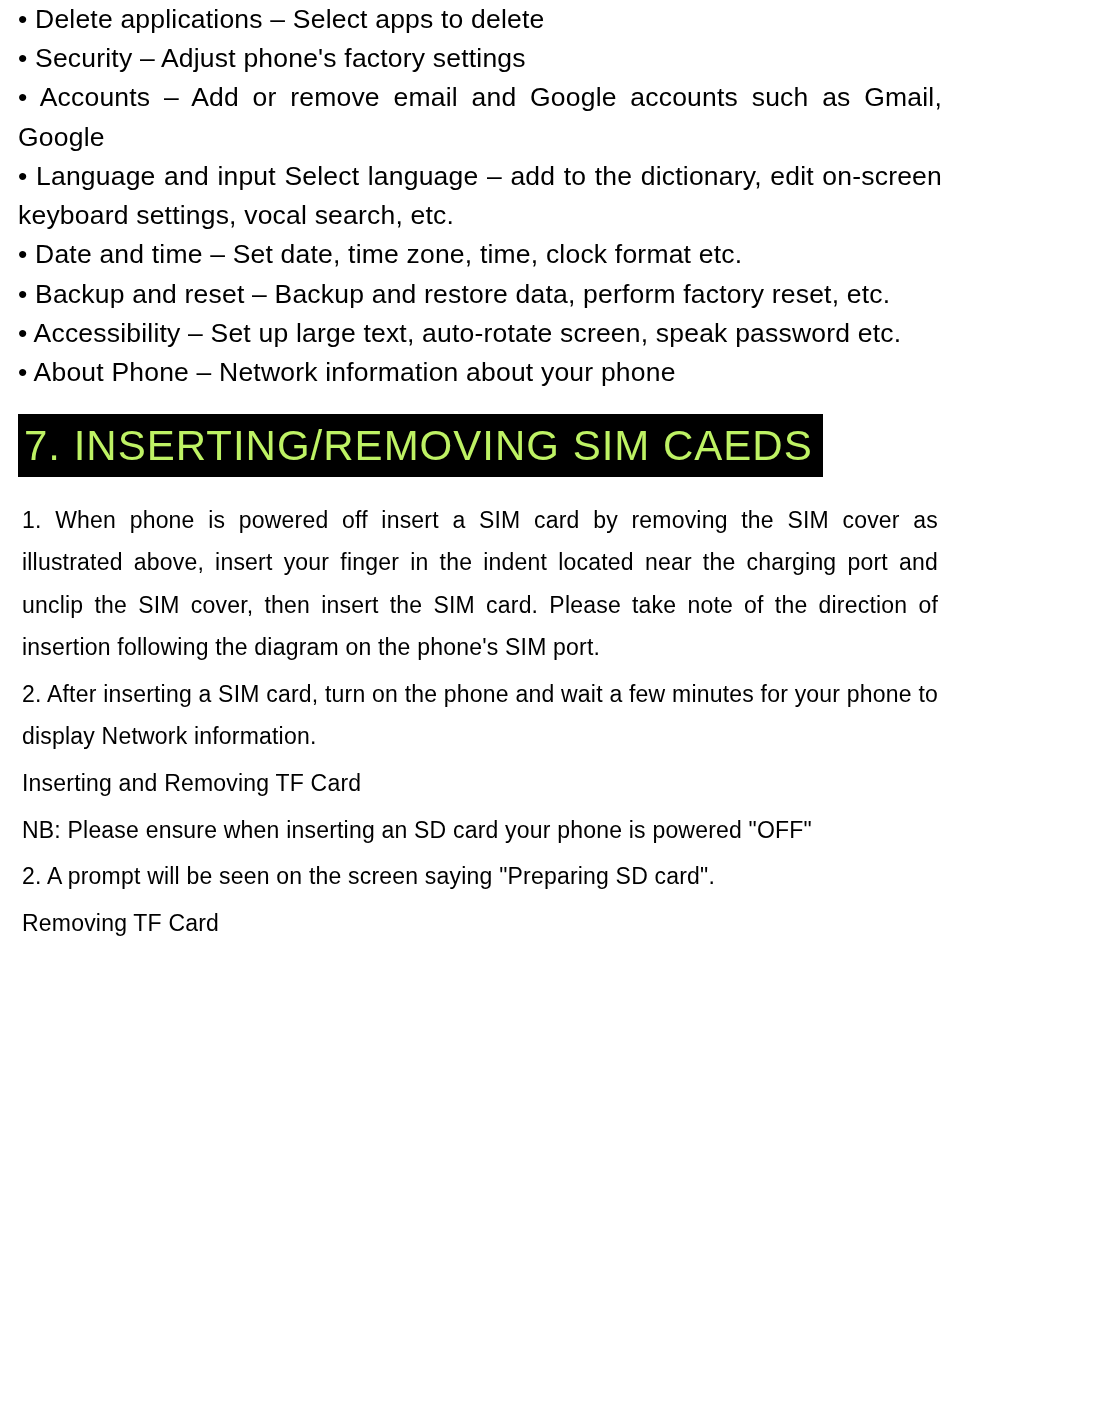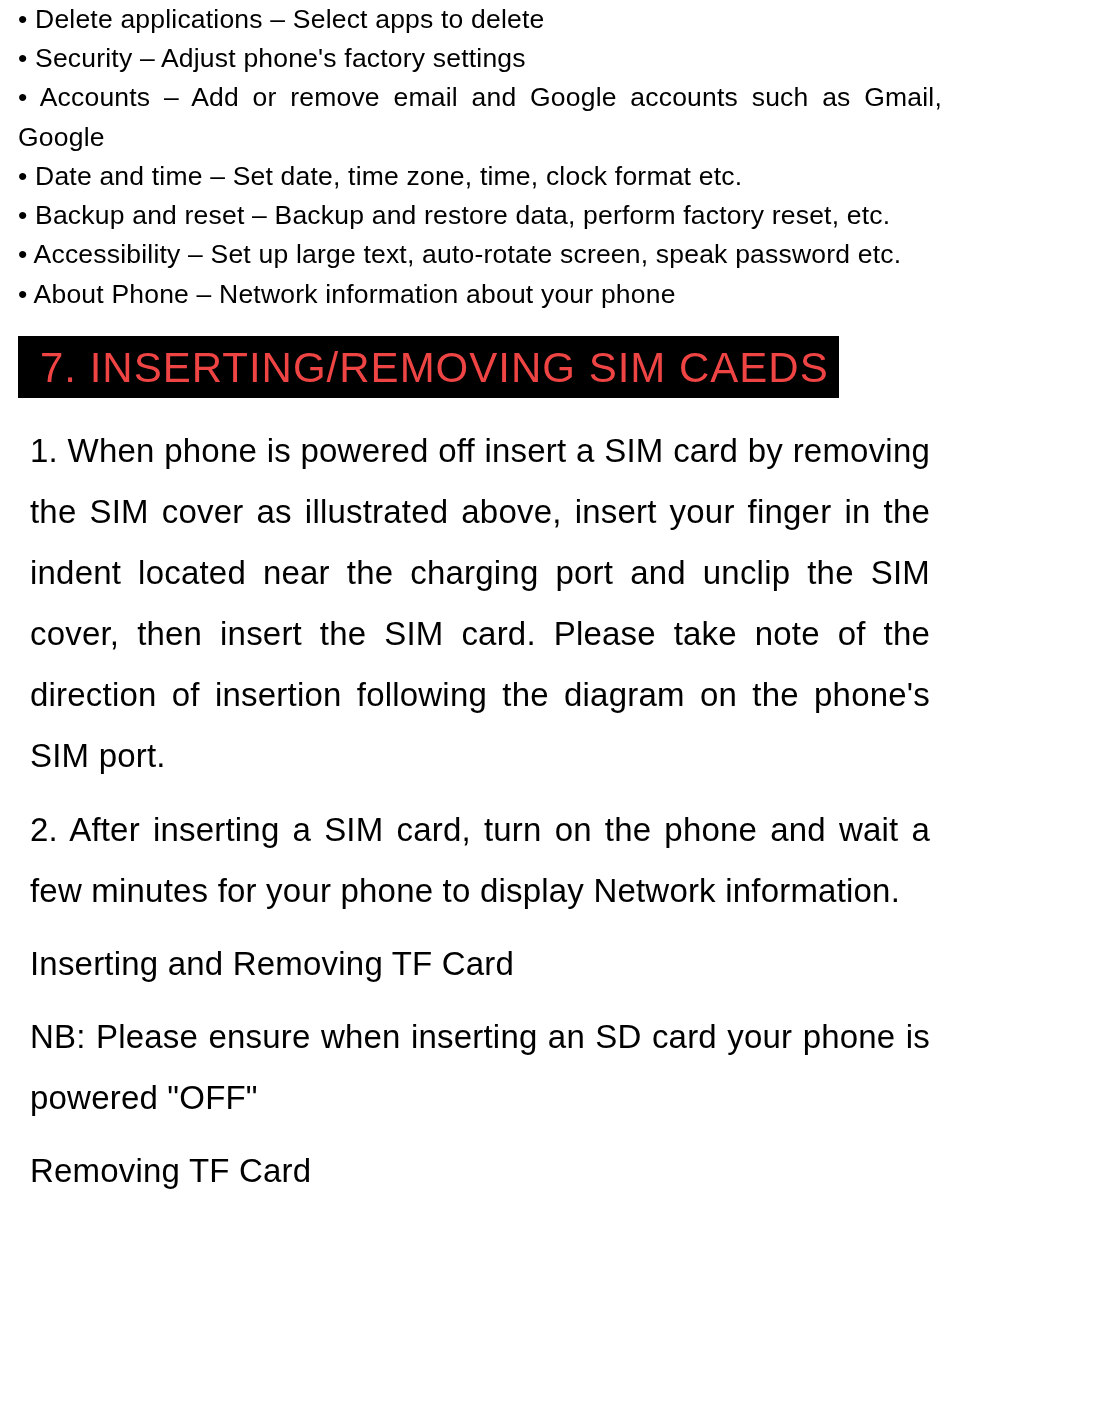--- a/index.html
+++ b/index.html
@@ -21,56 +21,58 @@
     font-size: 26.5px;
     line-height: 1.48;
     letter-spacing: 0.2px;
   }
   .heading-wrap {
     margin: 22px 0 22px 0;
   }
   .heading {
     display: inline-block;
     background: #000;
-    color: #ef4444;
+    color: #bef264;
     font-size: 42px;
     line-height: 1.25;
-    padding: 6px 10px 4px 22px;
+    padding: 6px 10px 4px 6px;
     letter-spacing: 1px;
   }
   .steps p {
-    margin: 12px;
-    font-size: 33px;
+    margin: 4px;
+    font-size: 23px;
     line-height: 1.85;
     letter-spacing: 0.2px;
   }
   .steps p.subhead {
     line-height: 1.85;
   }
 </style>
 </head>
 <body>
 
 <div class="page">
 
   <div class="bullets">
     <p>• Delete applications – Select apps to delete</p>
     <p>• Security – Adjust phone's factory settings</p>
     <p>• Accounts – Add or remove email and Google accounts such as Gmail, Google</p>
+    <p>• Language and input Select language – add to the dictionary, edit on-screen keyboard settings, vocal search, etc.</p>
     <p>• Date and time – Set date, time zone, time, clock format etc.</p>
     <p>• Backup and reset – Backup and restore data, perform factory reset, etc.</p>
     <p>• Accessibility – Set up large text, auto-rotate screen, speak password etc.</p>
     <p>• About Phone – Network information about your phone</p>
   </div>
 
   <div class="heading-wrap">
     <span class="heading">7. INSERTING/REMOVING SIM CAEDS</span>
   </div>
 
   <div class="steps">
     <p>1.  When phone is powered off insert a SIM card by removing the SIM cover as illustrated above, insert your finger in the indent located near the charging port and unclip the SIM cover, then insert the SIM card. Please take note of the direction of insertion following the diagram on the phone's SIM port.</p>
     <p>2.  After inserting a SIM card, turn on the phone and wait a few minutes for your phone to display Network information.</p>
     <p class="subhead">Inserting and Removing TF Card</p>
     <p>NB: Please ensure when inserting an SD card your phone is powered "OFF"</p>
+    <p>2. A prompt will be seen on the screen saying "Preparing SD card".</p>
     <p class="subhead">Removing TF Card</p>
   </div>
 
 </div>
 
 </body></html>

